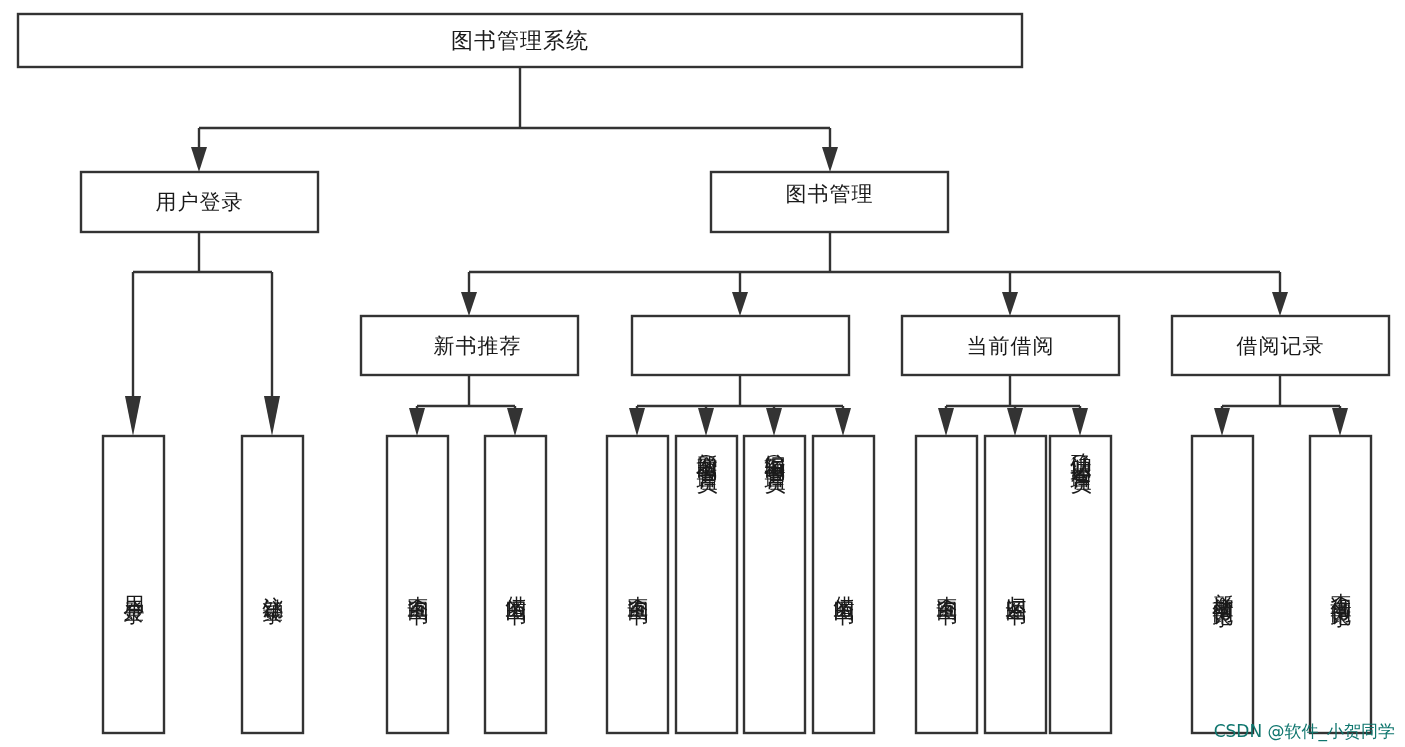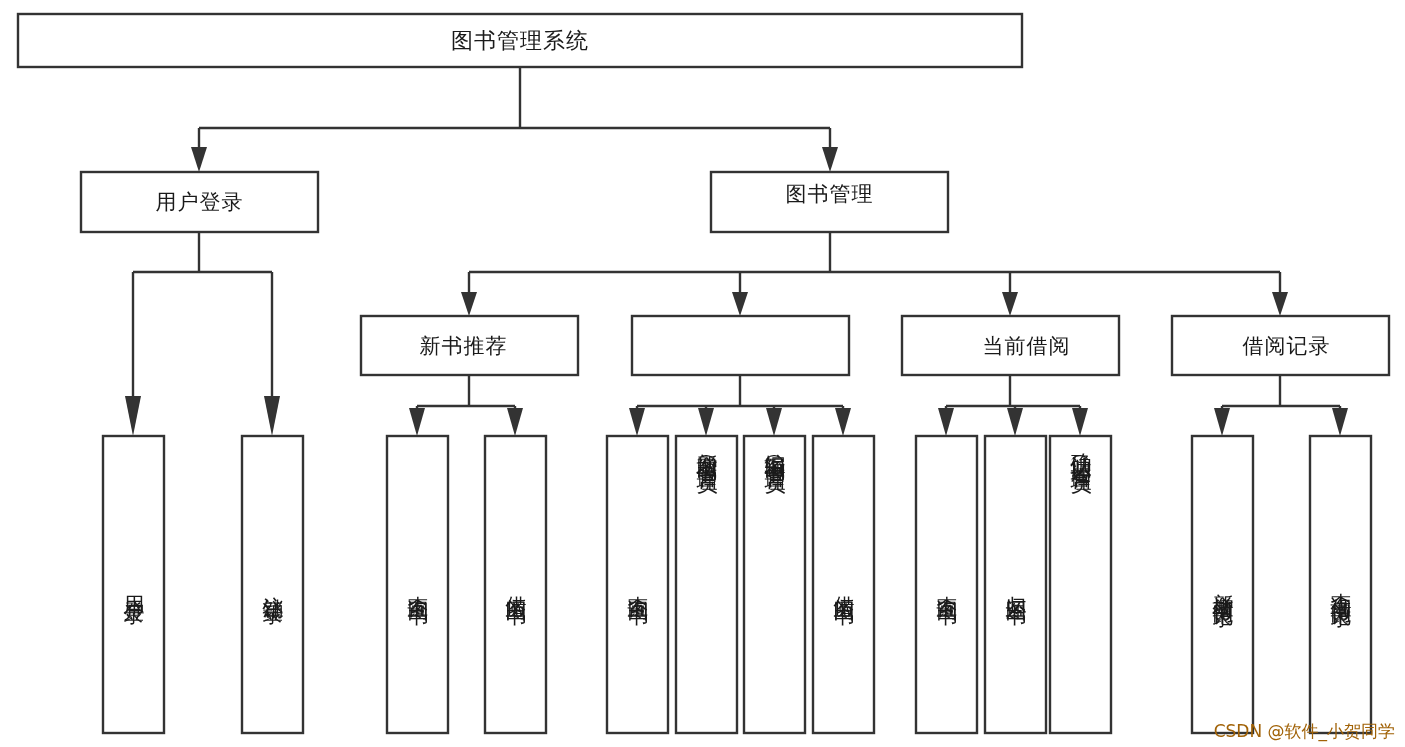--- a/index.html
+++ b/index.html
@@ -78,21 +78,21 @@
   }
   .title-text {
     font-size: 22px;
   }
   #watermark {
     position: absolute;
     right: 10px;
     bottom: 4px;
     font-family: "DejaVu Sans", "Liberation Sans", sans-serif;
     font-size: 17px;
-    color: #a16207;
+    color: #0f766e;
     white-space: nowrap;
     pointer-events: none;
   }
 </style>
 </head>
 <body>
 
 <div id="diagram-root">
 
   <svg id="tree-svg" viewBox="0 0 1405 747" xmlns="http://www.w3.org/2000/svg">
@@ -191,27 +191,27 @@
     <span class="hlabel-text title-text">图书管理系统</span>
   </div>
 
   <div class="hlabel-wrap" style="left:81px; top:172px; width:237px; height:60px;">
     <span class="hlabel-text">用户登录</span>
   </div>
   <div class="hlabel-wrap" style="left:711px; top:164px; width:237px; height:60px;">
     <span class="hlabel-text">图书管理</span>
   </div>
 
-  <div class="hlabel-wrap" style="left:355px; top:316px; width:217px; height:59px;">
+  <div class="hlabel-wrap" style="left:369px; top:316px; width:217px; height:59px;">
     <span class="hlabel-text">新书推荐</span>
   </div>
-  <div class="hlabel-wrap" style="left:902px; top:316px; width:217px; height:59px;margin-left:16px;">
+  <div class="hlabel-wrap" style="left:902px; top:316px; width:217px; height:59px;">
     <span class="hlabel-text">当前借阅</span>
   </div>
-  <div class="hlabel-wrap" style="left:1172px; top:316px; width:217px; height:59px;margin-left:6px;">
+  <div class="hlabel-wrap" style="left:1172px; top:316px; width:217px; height:59px;">
     <span class="hlabel-text">借阅记录</span>
   </div>
 
   <div class="vlabel-wrap" style="left:103px; top:436px; width:61px; height:297px;">
     <span class="vlabel-text">用户登录</span>
   </div>
   <div class="vlabel-wrap" style="left:242px; top:436px; width:61px; height:297px;">
     <span class="vlabel-text">注销登录</span>
   </div>
 

